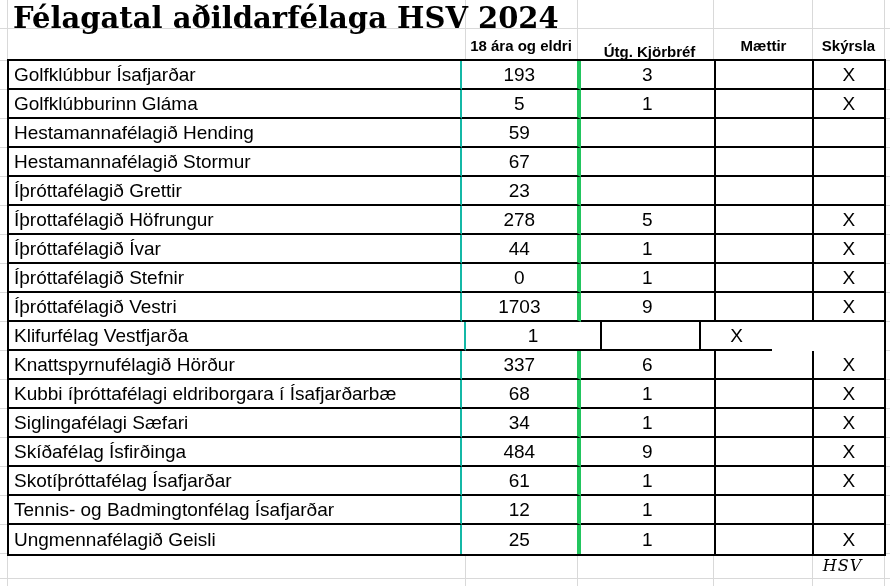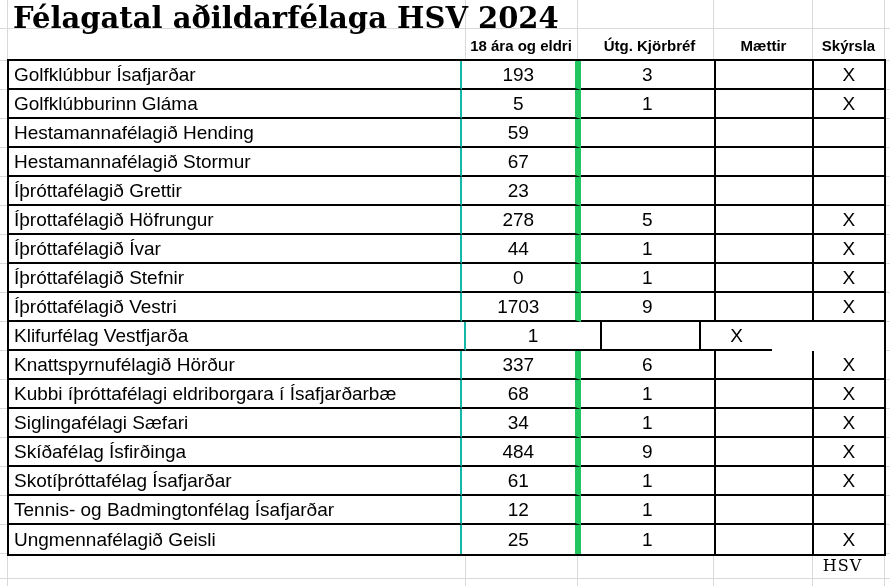--- a/index.html
+++ b/index.html
@@ -41,21 +41,21 @@
     display: flex;
     align-items: flex-end;
     justify-content: center;
     padding-bottom: 4px;
     box-sizing: border-box;
     font-weight: 700;
     font-size: 15px;
     white-space: nowrap;
   }
   .col-c { left: 465px; width: 112px; }
-  .col-d { left: 577px; width: 145px; }
+  .col-d { left: 577px; width: 145px; margin-top: 6px; }
   .col-e { left: 714px; width: 99px; }
   .col-f { left: 813px; width: 71px; }
 
   .club-table {
     position: absolute;
     left: 7px;
     top: 59px;
     width: 879px;
     height: 497px;
     box-sizing: border-box;
@@ -72,38 +72,39 @@
   .cell {
     box-sizing: border-box;
     height: 29px;
     display: flex;
     align-items: center;
     font-size: 19px;
     overflow: hidden;
     white-space: nowrap;
   }
   .cell.name    { width: 457px; padding-left: 5px; justify-content: flex-start; border-right: 2px solid #14b8a6; }
-  .cell.adults  { width: 120px; justify-content: center; border-right: 6px solid #22c55e; }
+  .cell.adults  { width: 120px; justify-content: center; border-right: 4px solid #22c55e; }
   .cell.ballots { width: 136px; justify-content: center; border-right: 2px solid #000000; }
   .cell.attend  { width: 99px;  justify-content: center; border-right: 2px solid #000000; }
   .cell.report  { width: 71px;  justify-content: center; }
 
   .sheet-footer {
     position: absolute;
     left: 807px;
     top: 553px;
     width: 71px;
     height: 25px;
     z-index: 2;
     display: flex;
     align-items: center;
     justify-content: center;
     font-family: "DejaVu Serif", serif;
     font-size: 16px;
     letter-spacing: 1px;
+    font-style: italic;
   }
 </style>
 </head>
 <body>
 
 <div class="sheet">
 
   <div class="gridlines">
       <div class="vline" style="left: 7px;"></div>
       <div class="vline" style="left: 465px;"></div>

